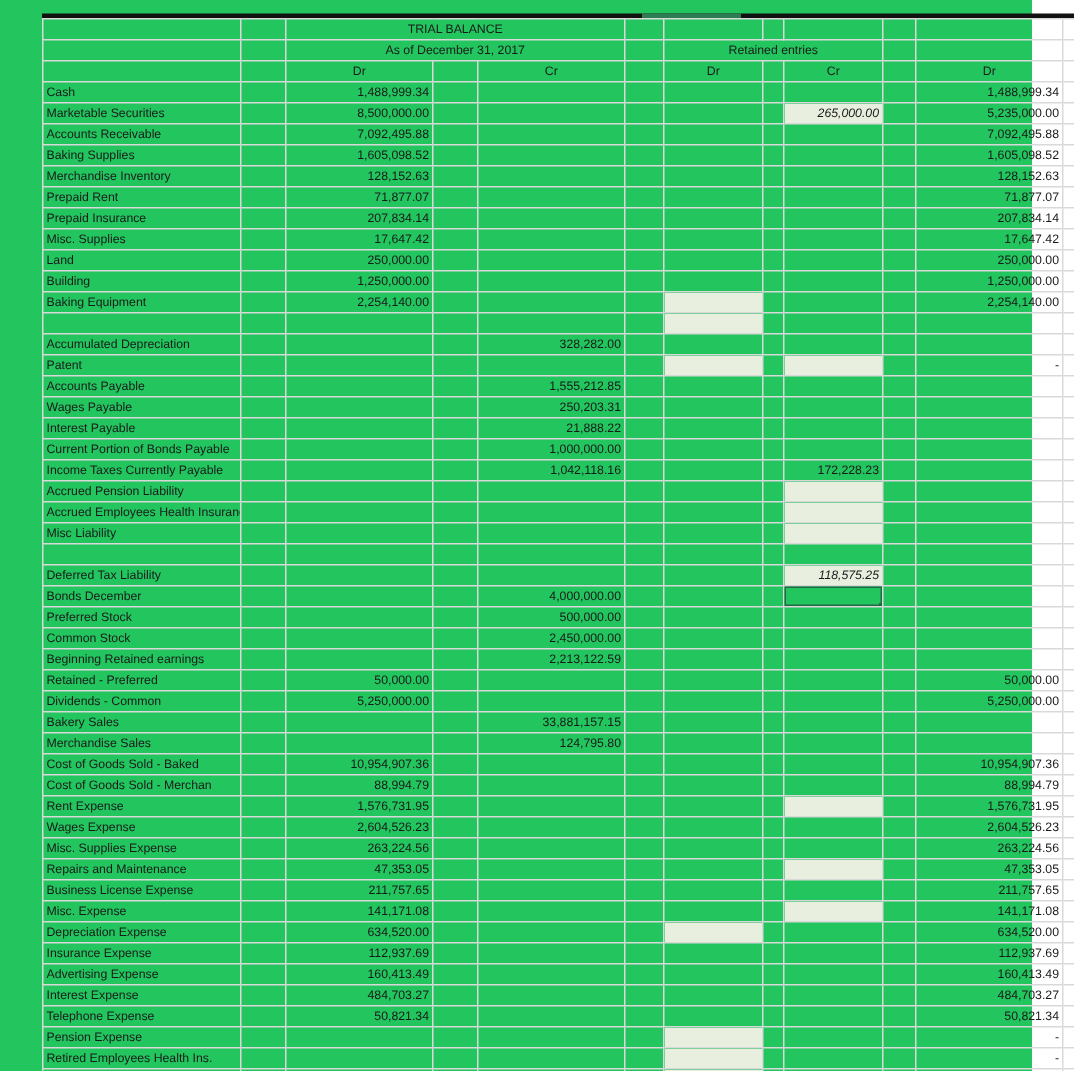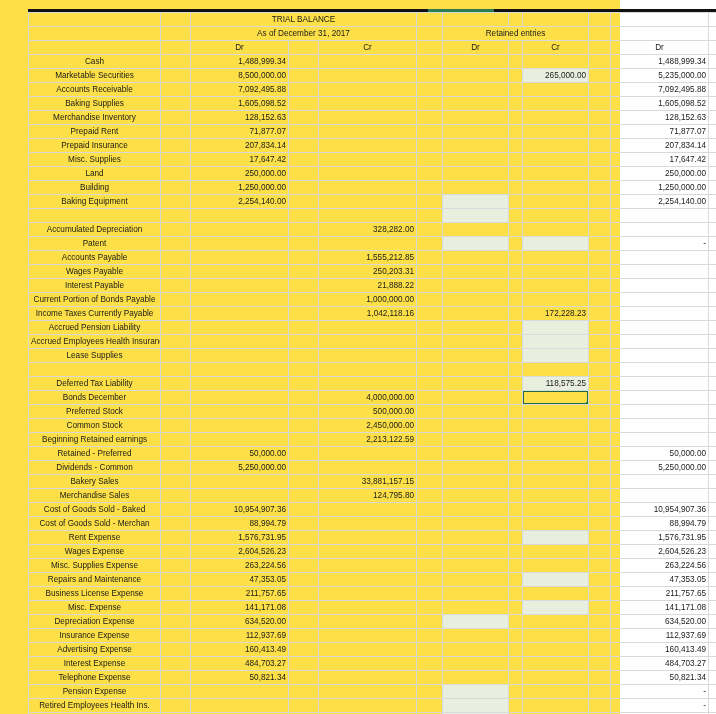--- a/index.html
+++ b/index.html
@@ -1,21 +1,21 @@
 <!DOCTYPE html>
 <html><head>
 <meta charset="utf-8">
 <style>
   html,body{margin:0;padding:0;background:#ffffff;}
   body{
     width:716px;height:714px;overflow:hidden;
     font-family:"Liberation Sans","DejaVu Sans",sans-serif;
     -webkit-font-smoothing:antialiased;
   }
-  #sheet{position:relative;width:620px;height:714px;background:#fde047;}
+  #sheet{position:relative;width:688px;height:714px;background:#22c55e;}
 
   
   .top-rule{position:absolute;left:28px;top:9px;width:688px;height:3px;background:#111;}
   .col-marker{position:absolute;top:9px;left:428px;width:66px;height:3px;background:#2e7d52;}
 
   table.grid{
     position:absolute;left:28px;top:12px;
     width:688px;
     border-collapse:collapse;
     table-layout:fixed;
@@ -24,25 +24,25 @@
   }
   table.grid td{
     height:13px;
     padding:0 2px;
     border:1px solid #d9d9d9;
     white-space:nowrap;
     overflow:hidden;
     line-height:12px;
     vertical-align:middle;
   }
-  td.lbl{text-align:center;padding-left:3px;}
+  td.lbl{text-align:left;padding-left:3px;}
   td.num{text-align:right;padding-right:4px;}
   td.ctr{text-align:center;}
   td.blank{}
-  .hl{background:#e9efdf;}
+  .hl{background:#e9efdf;font-style:italic;}
 
   
   .sel{position:relative;}
   .sel::after{
     content:"";position:absolute;left:-1px;top:-1px;right:-1px;bottom:-1px;
     border:2px solid #1e6b45;box-sizing:border-box;
   }
   .sel::before{
     content:"";position:absolute;right:-3px;bottom:-3px;width:5px;height:5px;
     background:#1e6b45;z-index:3;
@@ -405,21 +405,21 @@
           <td class="num"></td>
           <td class="blank"></td>
           <td class="num"></td>
           <td class="blank"></td>
           <td class="num hl"></td>
           <td class="blank"></td>
           <td class="num"></td>
           <td class="blank"></td>
         </tr>
         <tr>
-          <td class="lbl">Lease Supplies</td>
+          <td class="lbl">Misc Liability</td>
           <td class="blank"></td>
           <td class="num"></td>
           <td class="blank"></td>
           <td class="num"></td>
           <td class="blank"></td>
           <td class="num"></td>
           <td class="blank"></td>
           <td class="num hl"></td>
           <td class="blank"></td>
           <td class="num"></td>

